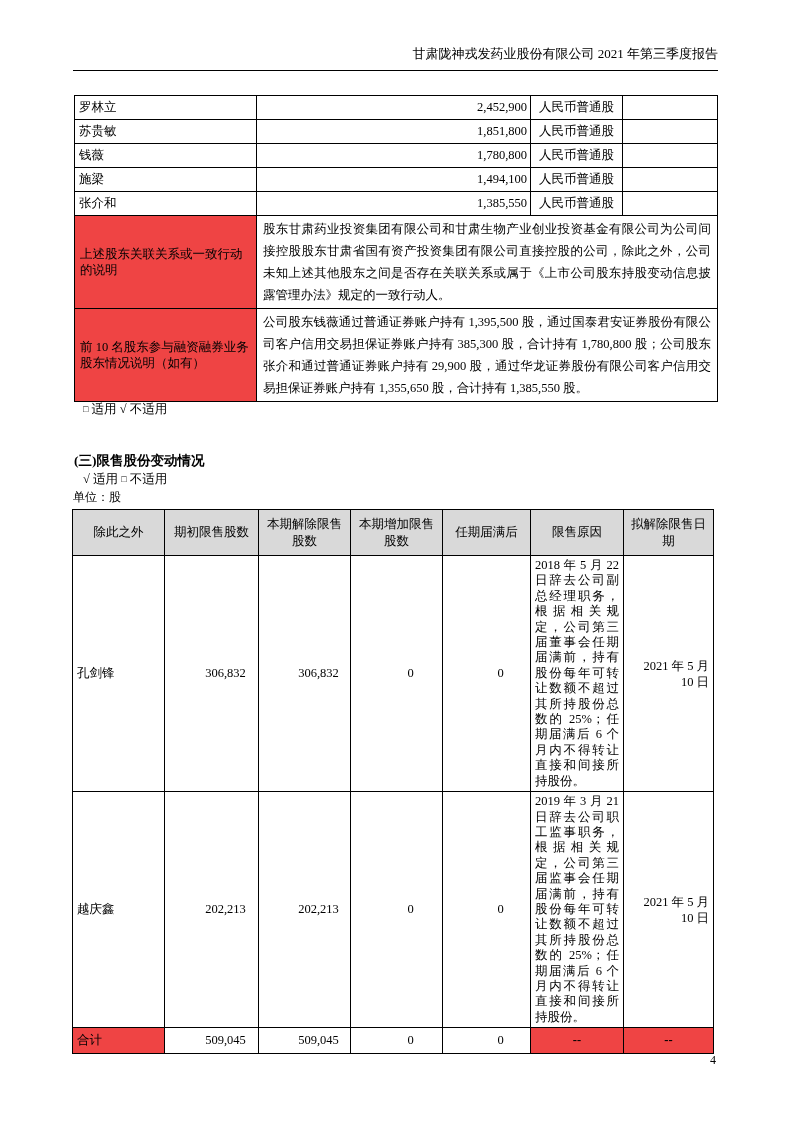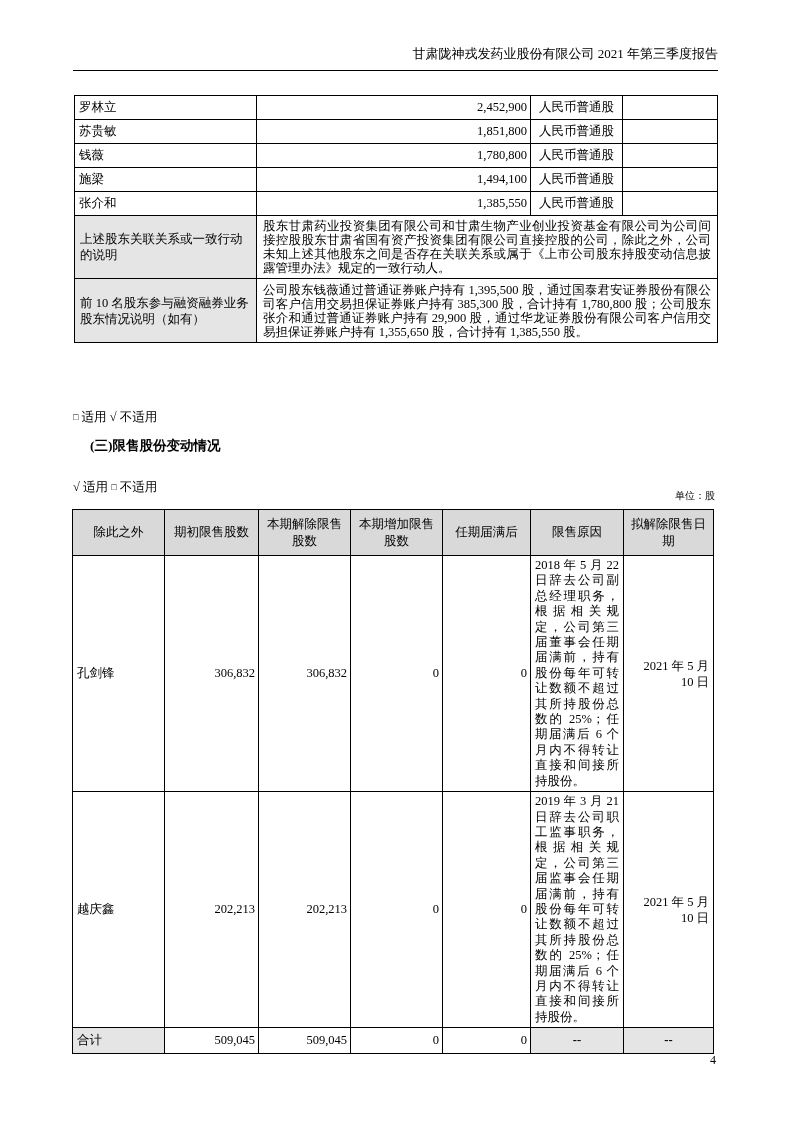--- a/index.html
+++ b/index.html
@@ -36,75 +36,73 @@
     font-size: 12.5px;
   }
   table.doc td, table.doc th {
     border: 1px solid #000;
     font-weight: normal;
     padding: 2px 4px;
     vertical-align: middle;
     overflow: hidden;
   }
   table.doc { border: 1.5px solid #000; }
-  .gray { background: #e5e5e5; }
+  .gray { background: #ef4444; }
 
   
   .t1 { top: 95px; left: 74px; width: 643px; font-family: Liberation Serif, serif; }
   .t1 tr.data-row { height: 24px; }
   .t1 td.name { text-align: left; }
   .t1 td.num { text-align: right; padding-right: 3px; }
   .t1 td.stype { text-align: center; }
   .t1 tr.note-row-1 { height: 63px; }
   .t1 tr.note-row-2 { height: 64px; }
   .t1 td.note-label { text-align: left; line-height: 16px; padding: 2px 5px; }
   .t1 td.note-text {
     text-align: justify;
-    line-height: 14px;
+    line-height: 22px;
     padding: 2px 6px;
   }
 
   
   .sec-heading {
     left: 74px;
     font-size: 13.5px;
     font-weight: bold;
     white-space: nowrap;
   }
   .h2a { top: 367px; }
-  .h3a { top: 437px; margin-left: 16px; }
+  .h3a { top: 452px; }
   .applicability {
-    left: 73px;
+    left: 83px;
     font-size: 12.5px;
     white-space: nowrap;
-    margin-top: 8px;
   }
   .app1 { top: 401px; }
   .app2 { top: 471px; }
   .cb { font-size: 9px; vertical-align: 1px; }
   .unit-label {
     top: 489px; left: 73px; width: 642px;
-    text-align: right;
-    font-size: 10px;
+    font-size: 12px;
   }
 
   
   .t2 { top: 509px; left: 72px; width: 641px; }
   .t2 th {
     background: #d9d9d9;
     text-align: center;
     line-height: 17px;
     padding: 2px 2px;
   }
   .t2 tr.head { height: 46px; }
   .t2 tr.r0 { height: 199px; }
   .t2 tr.r1 { height: 207px; }
   .t2 tr.total { height: 26px; }
   .t2 td.name { text-align: left; }
-  .t2 td.num { text-align: right; padding-right: 3px; padding-left: 31px; }
+  .t2 td.num { text-align: center; padding-right: 3px; padding-left: 31px; }
   .t2 td.reason {
     text-align: justify;
     line-height: 15.4px;
     padding: 2px 4px;
     vertical-align: middle;
     margin-left: 48px;
   }
   .t2 td.rdate { text-align: right; line-height: 16px; padding: 2px 4px; }
   .t2 td.dash { text-align: center; font-weight: bold; }
 

